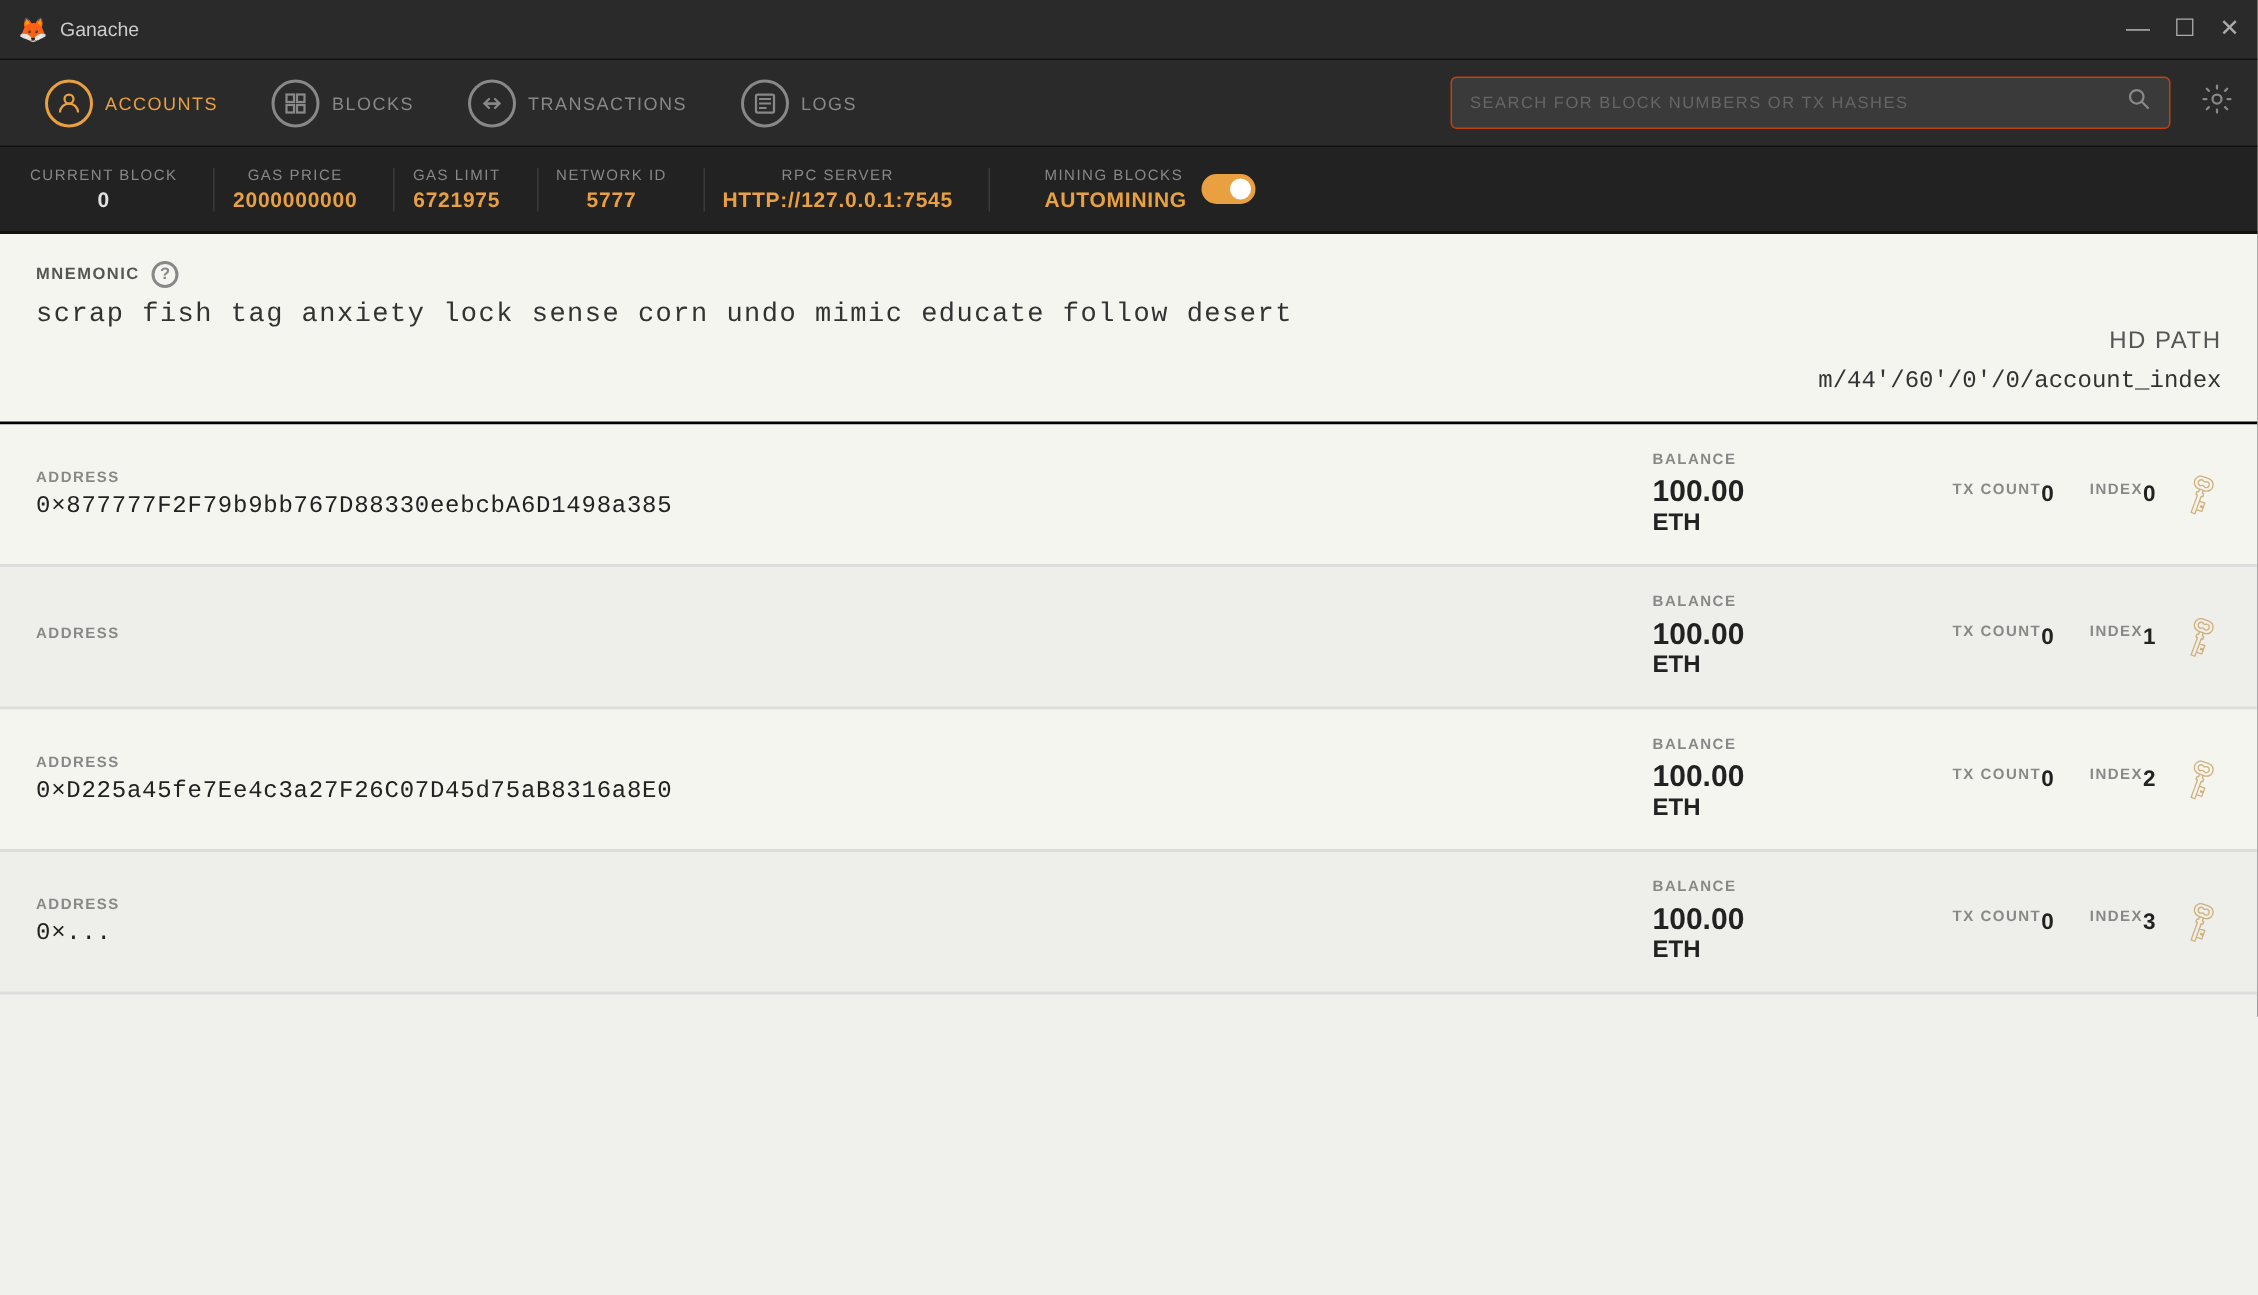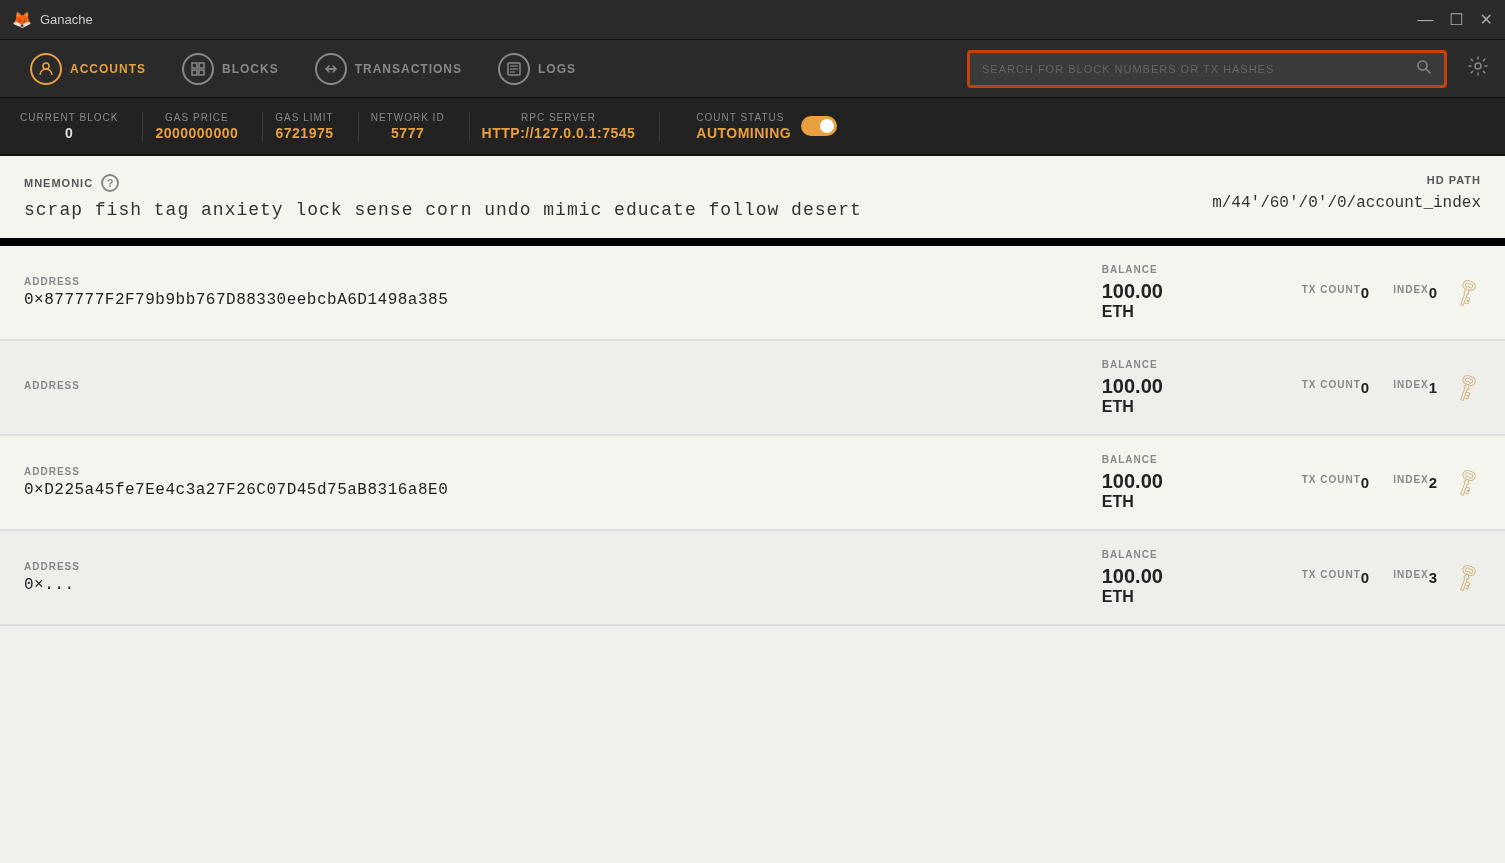--- a/index.html
+++ b/index.html
@@ -61,42 +61,42 @@
     }
     .nav-item {
       display: flex;
       align-items: center;
       gap: 8px;
       padding: 6px 14px;
       cursor: pointer;
       border-radius: 4px;
       color: #888;
       font-size: 12px;
-      font-weight: bold;
+      font-weight: normal;
       letter-spacing: 1px;
     }
     .nav-item.active {
       color: #e8a040;
     }
     .nav-icon {
       width: 32px;
       height: 32px;
       border: 2px solid currentColor;
       border-radius: 50%;
       display: flex;
       align-items: center;
       justify-content: center;
       font-size: 14px;
     }
     .search-bar {
       margin-left: auto;
       display: flex;
       align-items: center;
       background: #3a3a3a;
-      border: 3px solid #c2410c;
+      border: 1px solid #c2410c;
       border-radius: 4px;
       padding: 6px 12px;
       gap: 8px;
       flex: 1;
       max-width: 480px;
     }
     .search-bar input {
       background: none;
       border: none;
       color: #888;
@@ -180,21 +180,21 @@
     .main-content {
       background: #f0f0ec;
       height: calc(863px - 40px - 58px - 58px);
       overflow-y: auto;
     }
 
     
     .mnemonic-section {
       background: #f5f5f0;
       padding: 18px 24px;
-      border-bottom: 8px solid #000000;
+      border-bottom: 2px solid #000000;
       display: flex;
       justify-content: space-between;
       align-items: flex-start;
     }
     .mnemonic-left { flex: 1; }
     .mnemonic-header {
       display: flex;
       align-items: center;
       gap: 8px;
       margin-bottom: 8px;
@@ -221,25 +221,26 @@
     .mnemonic-phrase {
       font-family: 'Courier New', monospace;
       font-size: 18px;
       color: #333;
       letter-spacing: 1px;
     }
     .mnemonic-right {
       text-align: right;
     }
     .hd-path-title {
-      font-size: 11px;
-      font-weight: bold;
+      font-size: 16px;
+      font-weight: normal;
       letter-spacing: 1px;
       color: #555;
       margin-bottom: 8px;
+      margin-top: 45px;
     }
     .hd-path-value {
       font-family: 'Courier New', monospace;
       font-size: 16px;
       color: #333;
     }
 
     
     .account-row {
       background: #f5f5f0;
@@ -410,21 +411,21 @@
   <div class="status-item">
     <span class="status-label">NETWORK ID</span>
     <span class="status-value">5777</span>
   </div>
   <div class="status-item">
     <span class="status-label">RPC SERVER</span>
     <span class="status-value">HTTP://127.0.0.1:7545</span>
   </div>
   <div class="status-mining">
     <div style="display:flex;flex-direction:column;">
-      <span class="status-label">COUNT STATUS</span>
+      <span class="status-label">MINING BLOCKS</span>
       <span class="status-value">AUTOMINING</span>
     </div>
     <div class="mining-toggle"></div>
   </div>
 </div>
 
 <div class="main-content">
 
   <div class="mnemonic-section">
     <div class="mnemonic-left">

